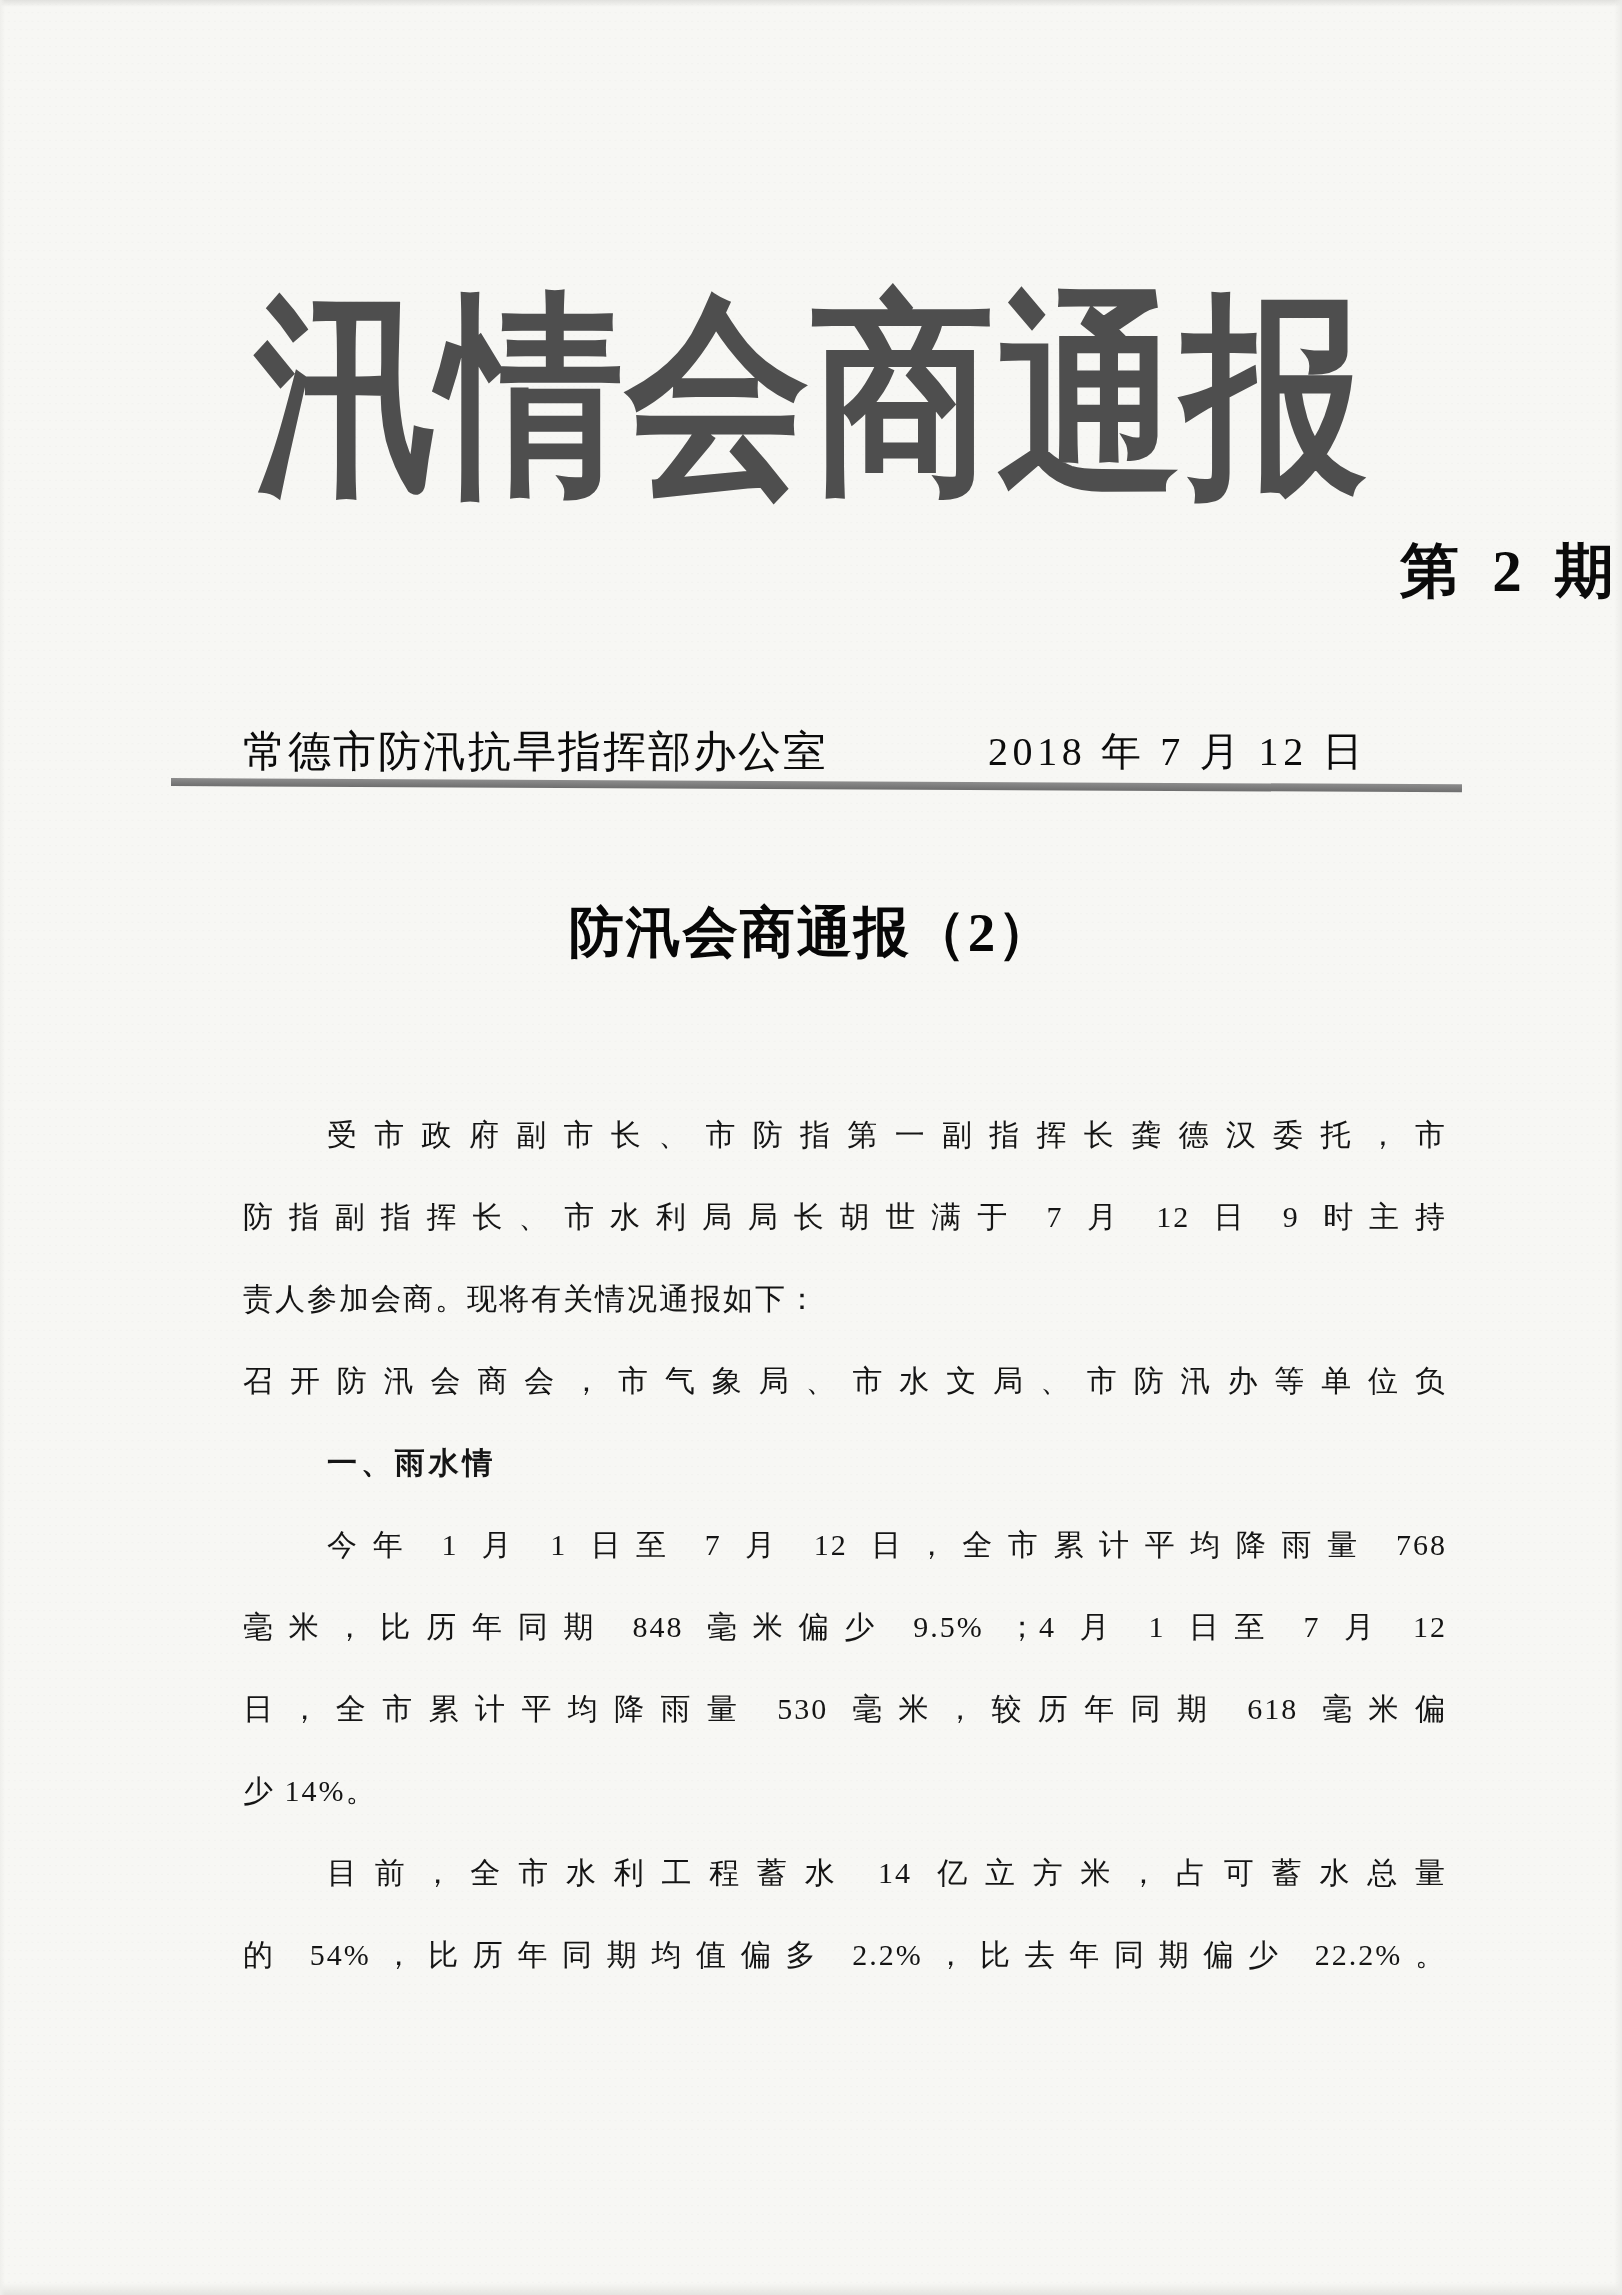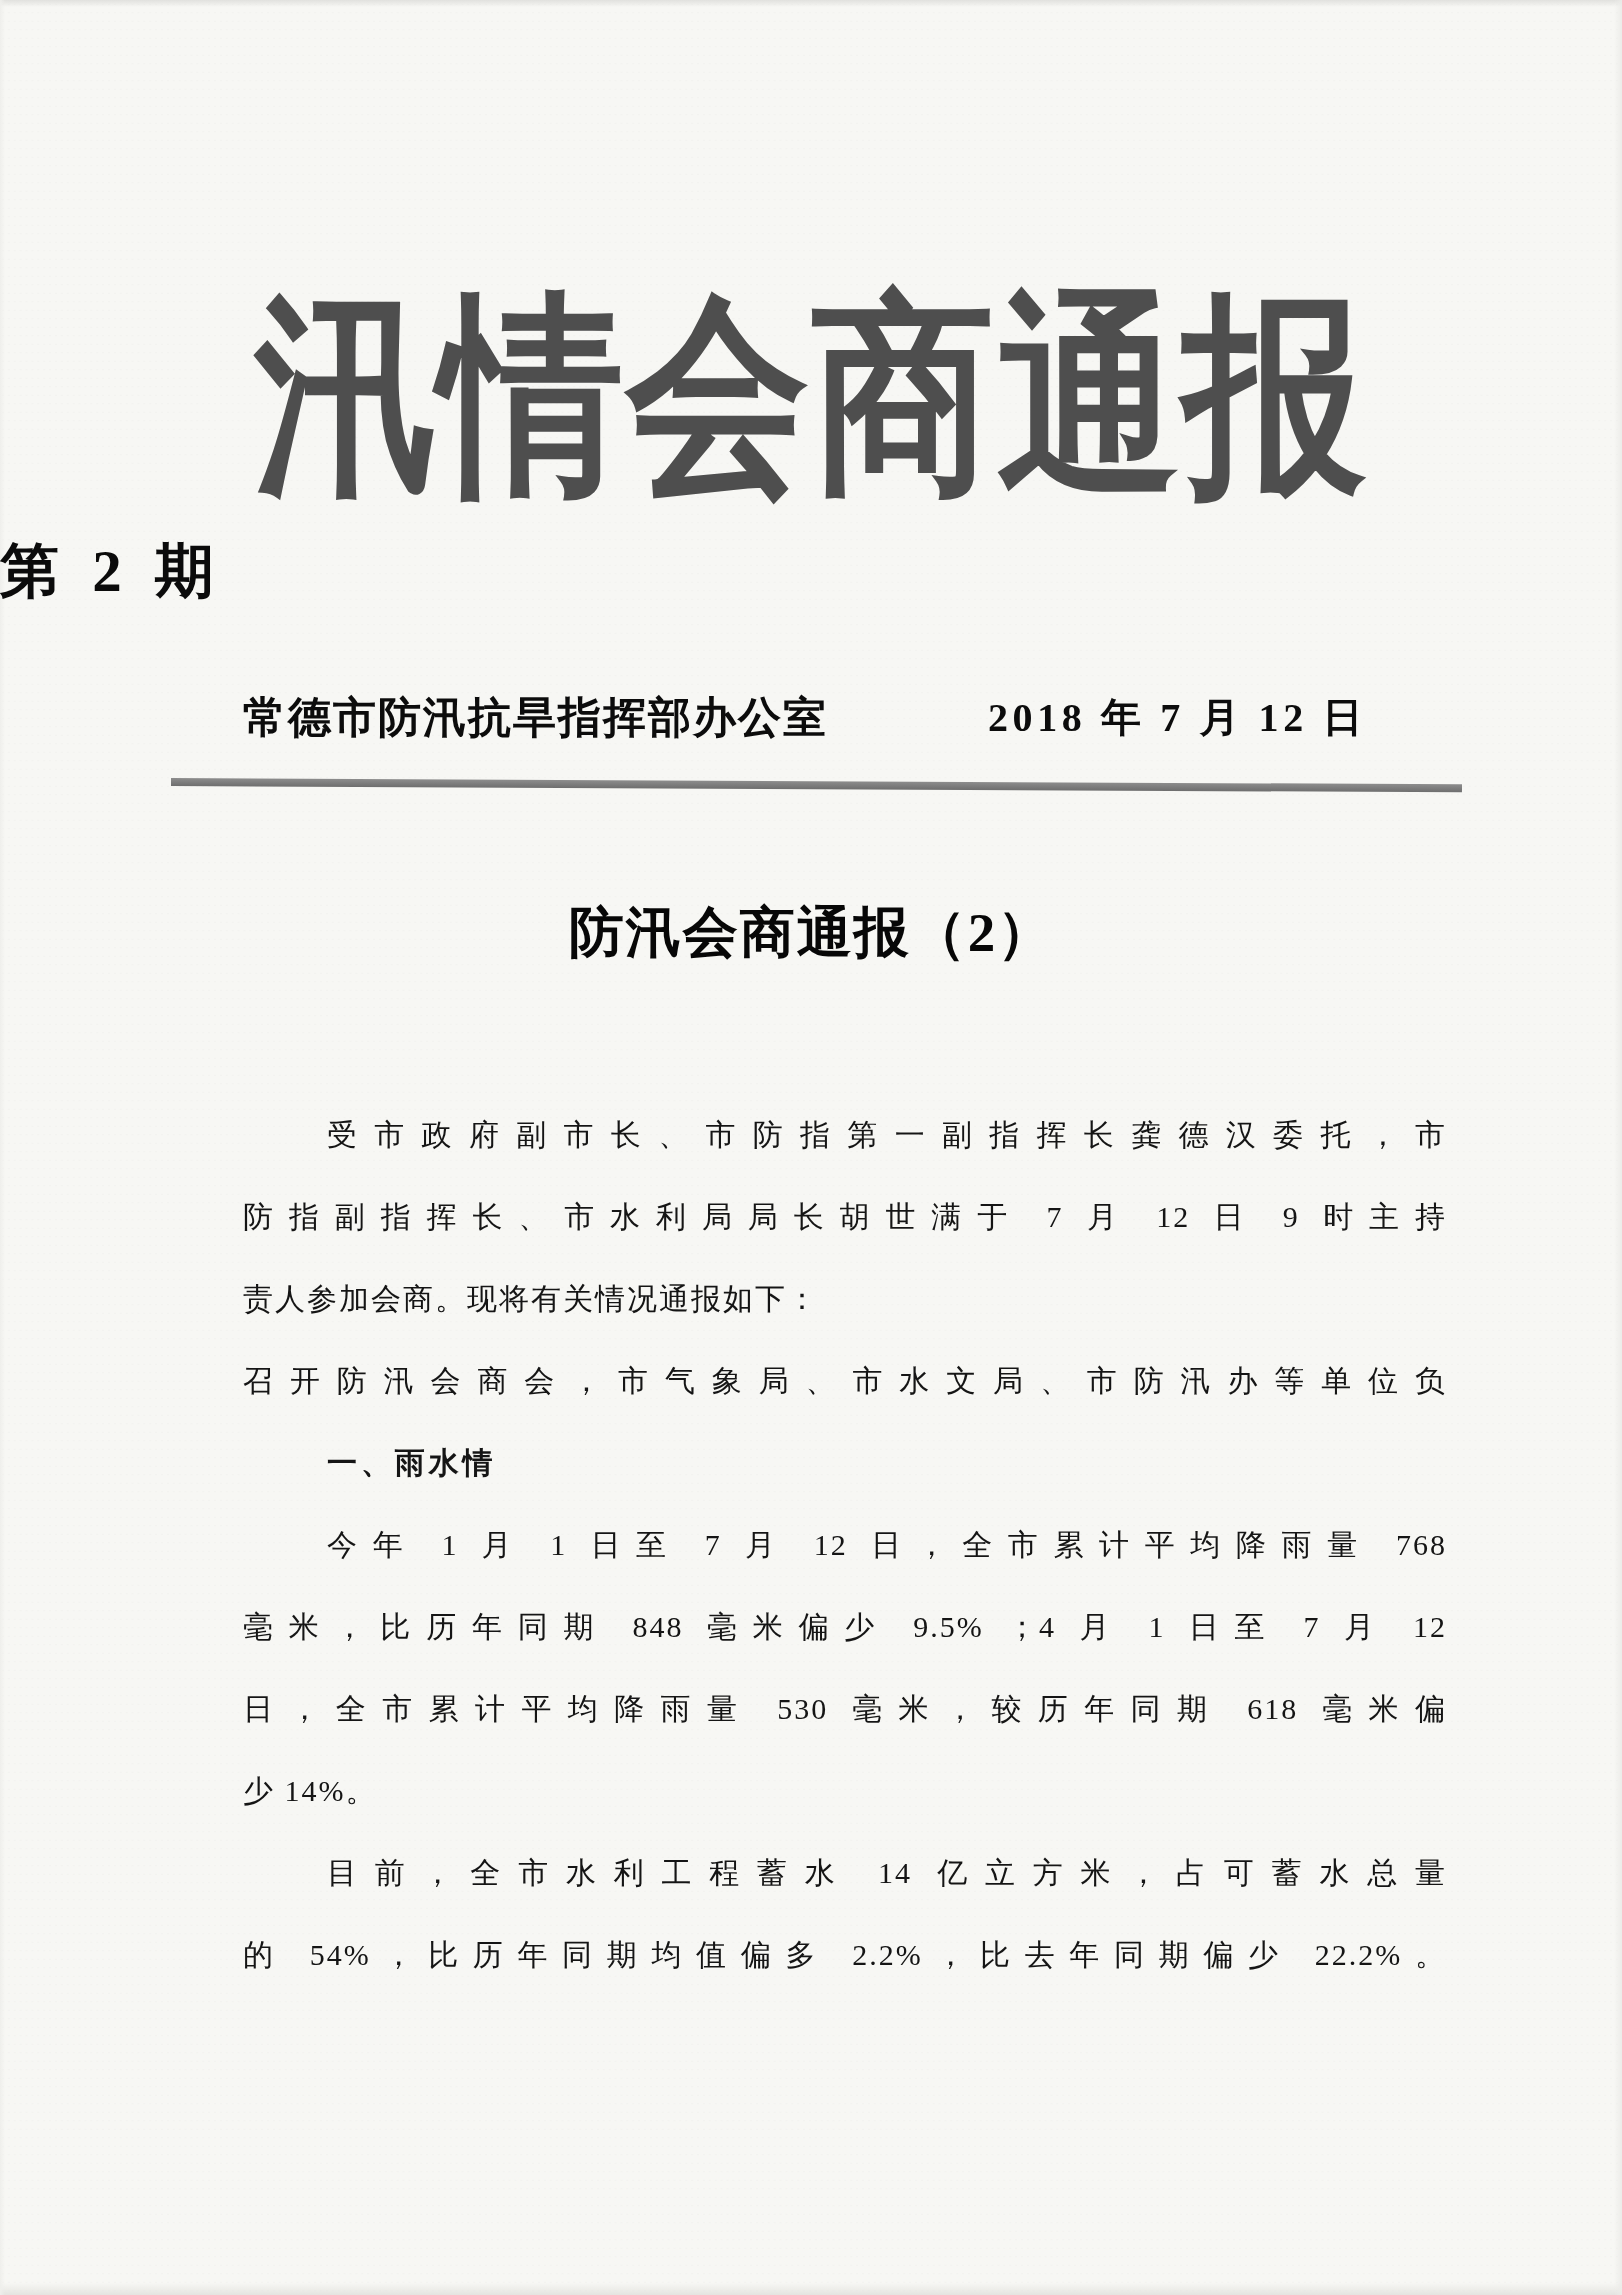--- a/index.html
+++ b/index.html
@@ -32,32 +32,32 @@
     font-weight:700;
     letter-spacing:2.6px;
     color:#4e4e4e;
     transform:scaleY(1.18);
     transform-origin:50% 50%;
     white-space:nowrap;
   }
   
   .issue{
     position:absolute;top:535px;left:0;width:100%;
-    text-align:left;
+    text-align:right;
     font-size:59px;line-height:72px;
     font-weight:700;
     letter-spacing:9.2px;
     color:#0b0b0b;
     white-space:nowrap;
   }
   
   .info-row{
-    position:absolute;top:686px;left:243px;width:1124px;
+    position:absolute;top:720px;left:243px;width:1124px;
     display:flex;justify-content:space-between;align-items:flex-start;
-    font-weight:700;color:#0c0c0c;
+    font-weight:400;color:#0c0c0c;
     line-height:63px;
   }
   .issuer{font-size:43px;letter-spacing:2px;white-space:nowrap;}
   .date{font-size:40px;letter-spacing:4.6px;white-space:nowrap;}
 
   
   .rule{
     position:absolute;left:171px;top:778px;width:1291px;height:7.9px;
     background:linear-gradient(#8d8d8d,#6e6e6e);
     transform:rotate(0.28deg);transform-origin:left center;

